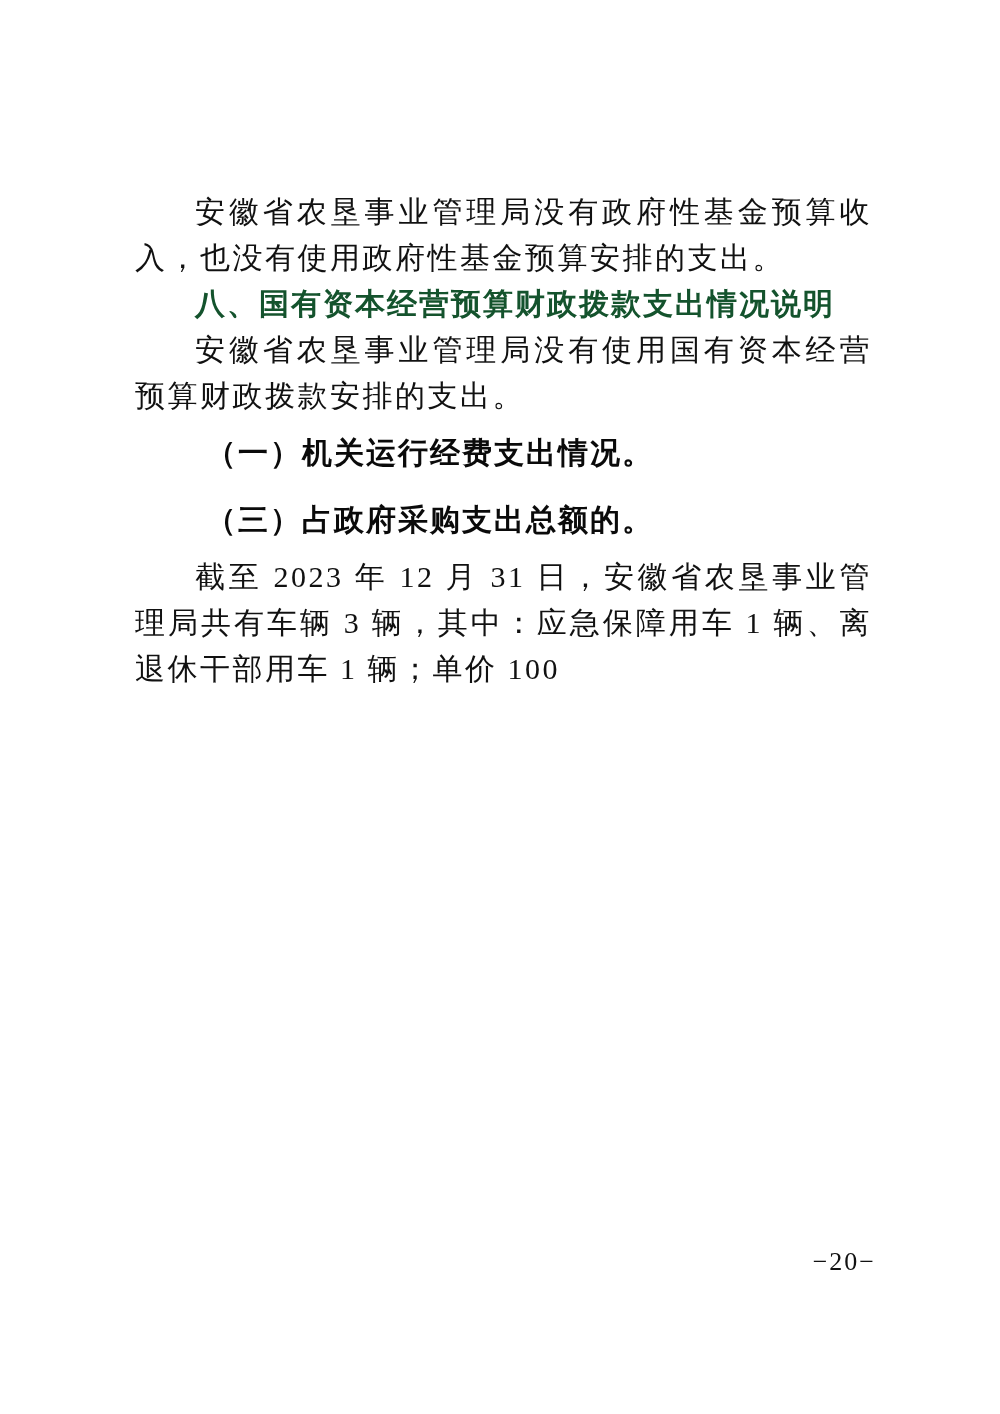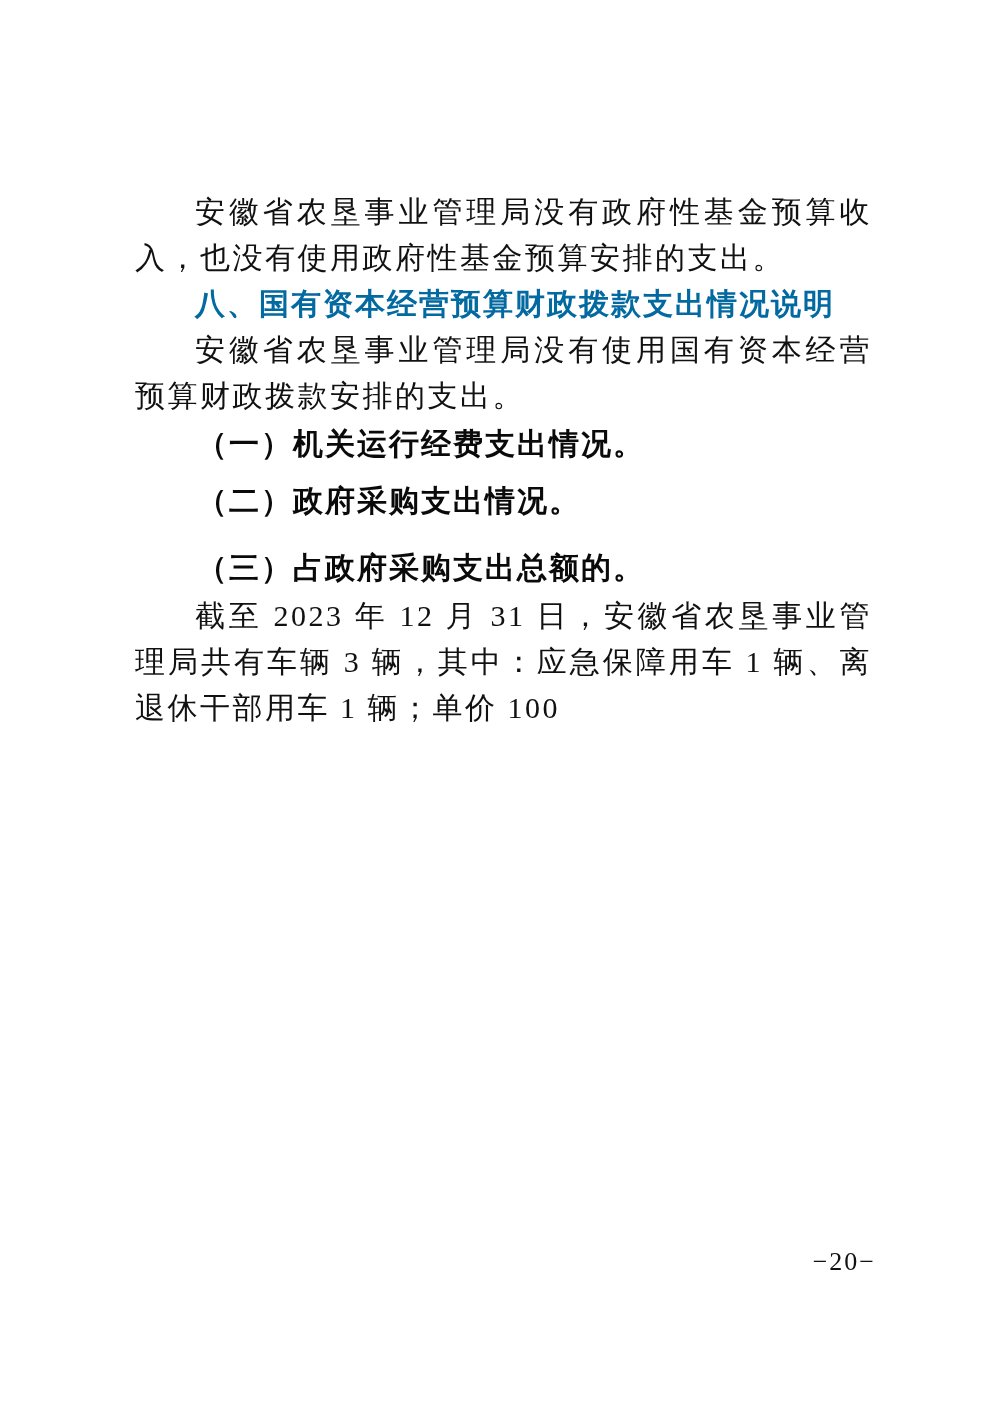--- a/index.html
+++ b/index.html
@@ -33,24 +33,24 @@
     font-weight: normal;
   }
   .heading-l1 {
     margin: 0;
     font-size: 30px;
     line-height: 46px;
     letter-spacing: 2px;
     text-indent: 2em;
     font-family: "Liberation Sans", "DejaVu Sans", sans-serif;
     font-weight: bold;
-    color: #0369a1;
+    color: #14532d;
   }
   .heading-l2 {
-    margin: 2px;
+    margin: 11px;
     font-size: 30px;
     line-height: 46px;
     letter-spacing: 2px;
     text-indent: 2em;
     font-family: "Liberation Serif", "DejaVu Serif", serif;
     font-weight: bold;
     color: #0a0a0a;
   }
   .gap-h9 { margin-top: 14px; }
   .gap-s2 { margin-top: 11px; }
@@ -75,21 +75,20 @@
     <p class="body-para">安徽省农垦事业管理局没有政府性基金预算收入，也没有使用政府性基金预算安排的支出。</p>
 
     <h2 class="heading-l1">八、国有资本经营预算财政拨款支出情况说明</h2>
 
     <p class="body-para">安徽省农垦事业管理局没有使用国有资本经营预算财政拨款安排的支出。</p>
 
 
     <h3 class="heading-l2">（一）机关运行经费支出情况。</h3>
 
 
-    <h3 class="heading-l2 gap-s2">（二）政府采购支出情况。</h3>
 
 
     <h3 class="heading-l2 gap-s3">（三）占政府采购支出总额的。</h3>
 
     <p class="body-para">截至 2023 年 12 月 31 日，安徽省农垦事业管理局共有车辆 3 辆，其中：应急保障用车 1 辆、离退休干部用车 1 辆；单价 100</p>
 
   </main>
 
   <div class="page-number">−20−</div>
 </div>

